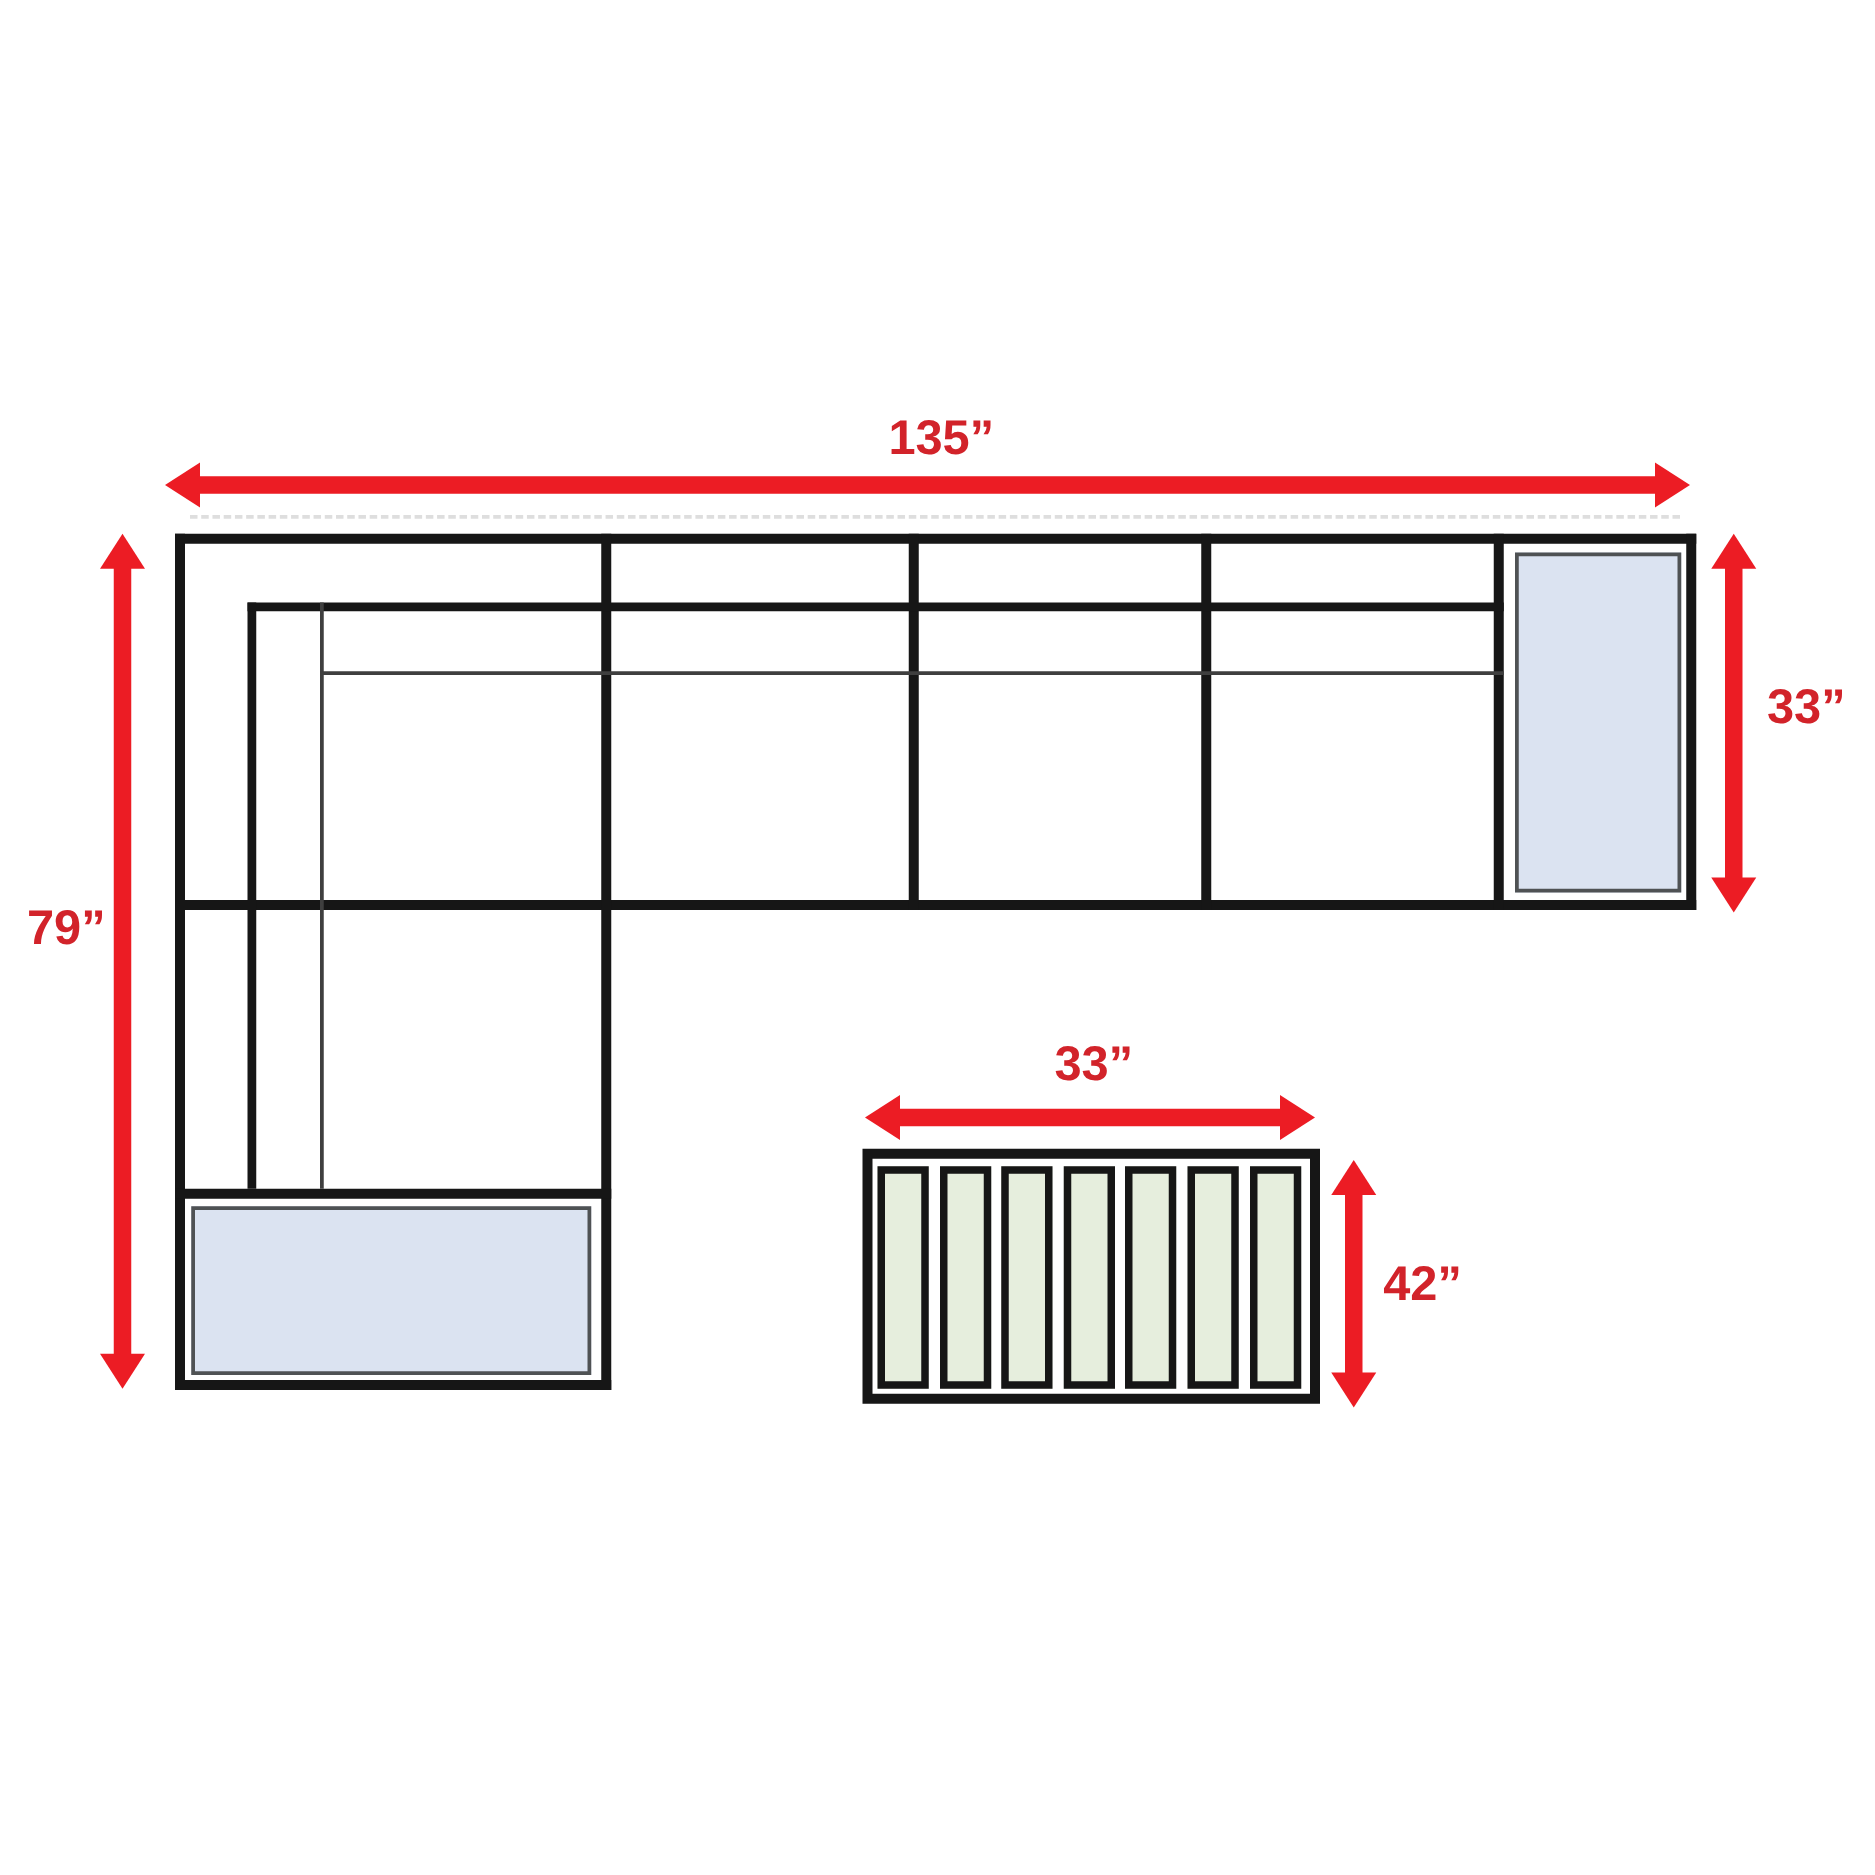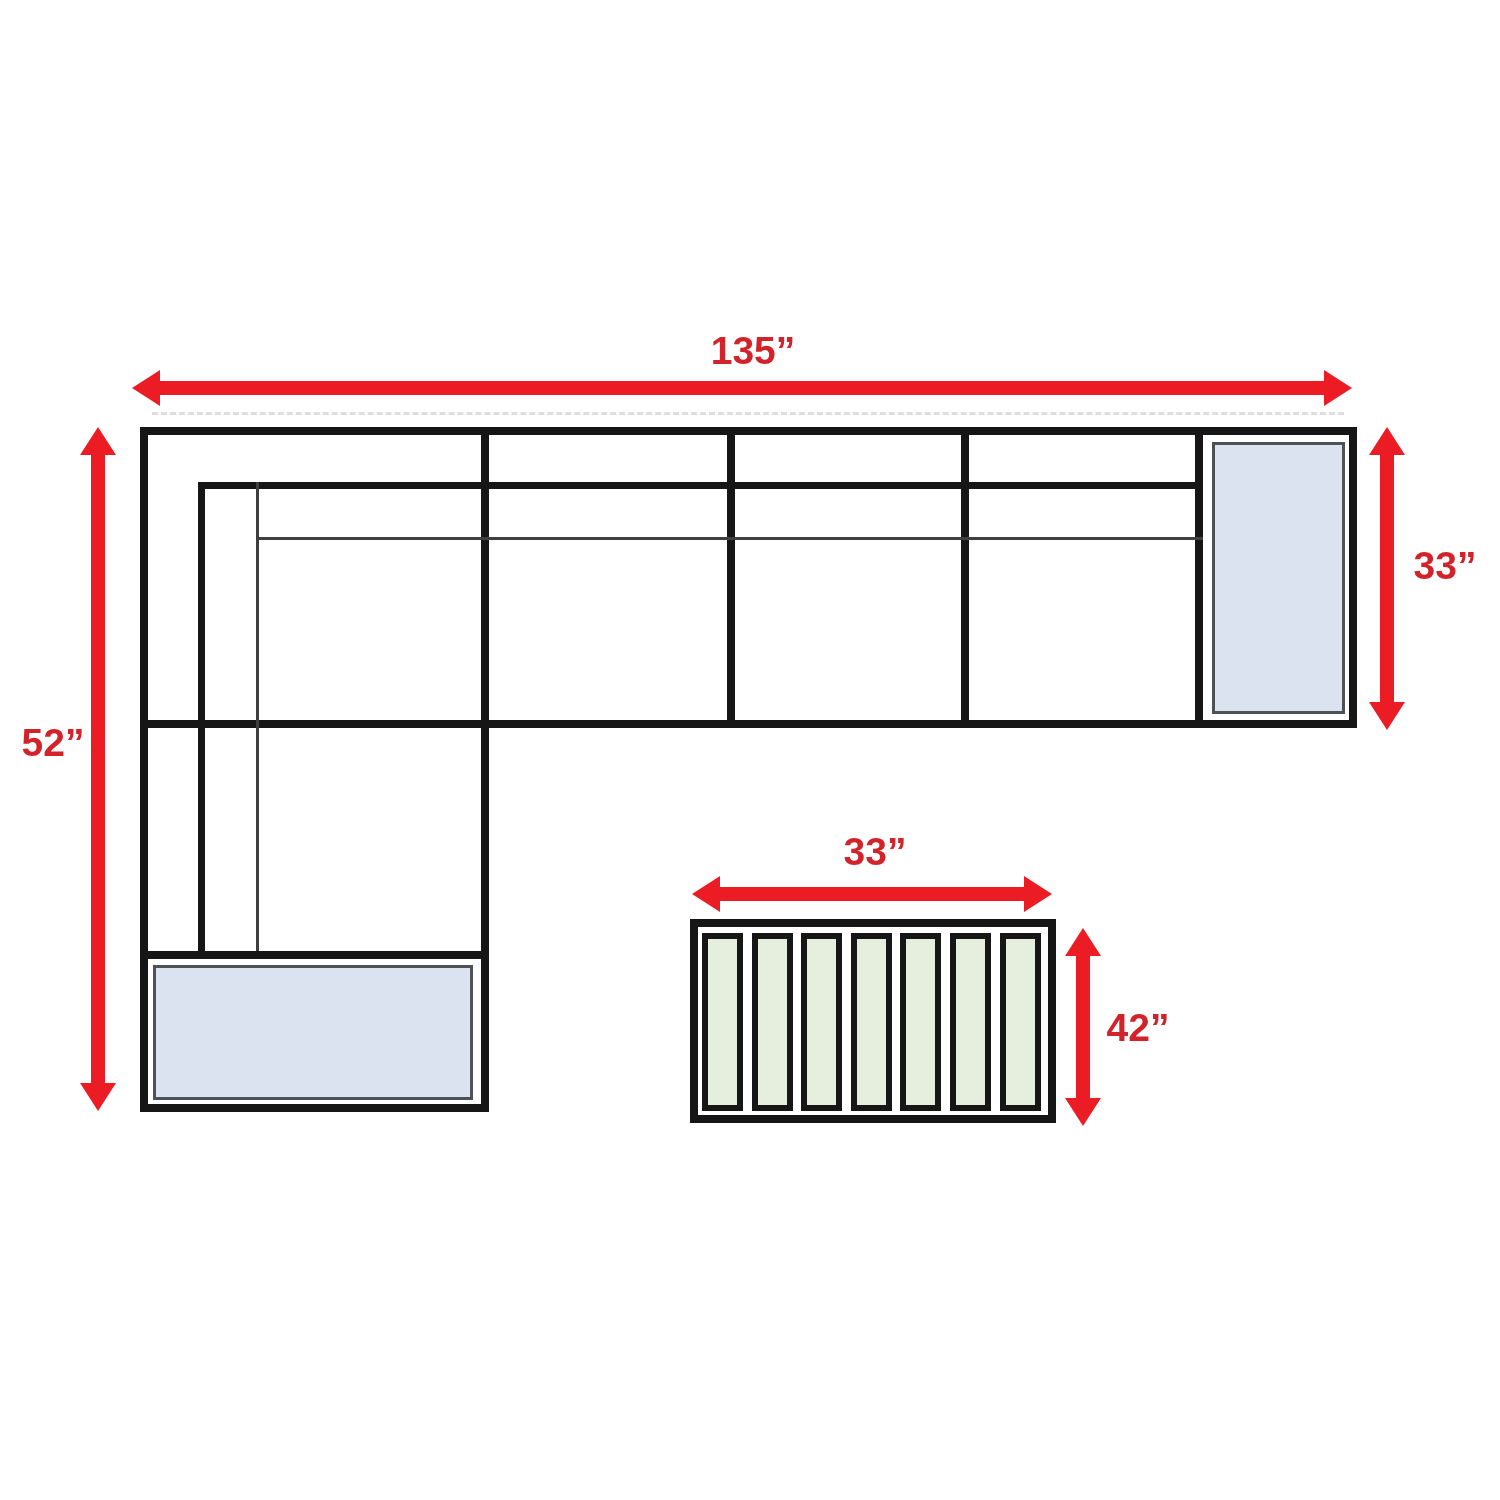--- a/index.html
+++ b/index.html
@@ -72,21 +72,21 @@
     <div class="part head-r"></div>
   </div>
 
   <div class="arrow arrow-v" style="left:1065px;top:905px;width:36px;height:198px;">
     <div class="part head-t"></div>
     <div class="part body"></div>
     <div class="part head-b"></div>
   </div>
 
   <div class="dim-label" style="left:653px;top:306px;width:200px;">135”</div>
-  <div class="dim-label" style="left:0px;top:698px;width:106px;">52”</div>
+  <div class="dim-label" style="left:0px;top:698px;width:106px;">79”</div>
   <div class="dim-label" style="left:1365px;top:521px;width:160px;">33”</div>
   <div class="dim-label" style="left:775px;top:807px;width:200px;">33”</div>
   <div class="dim-label" style="left:1038px;top:983px;width:200px;">42”</div>
 
   <div>
     <div class="ln" style="left:140px;top:404px;width:1217px;height:8px;"></div>
     <div class="ln" style="left:140px;top:404px;width:8px;height:685px;"></div>
     <div class="ln" style="left:1349px;top:404px;width:8px;height:301px;"></div>
     <div class="ln" style="left:140px;top:697px;width:1217px;height:8px;"></div>
     <div class="ln" style="left:481px;top:404px;width:8px;height:685px;"></div>

